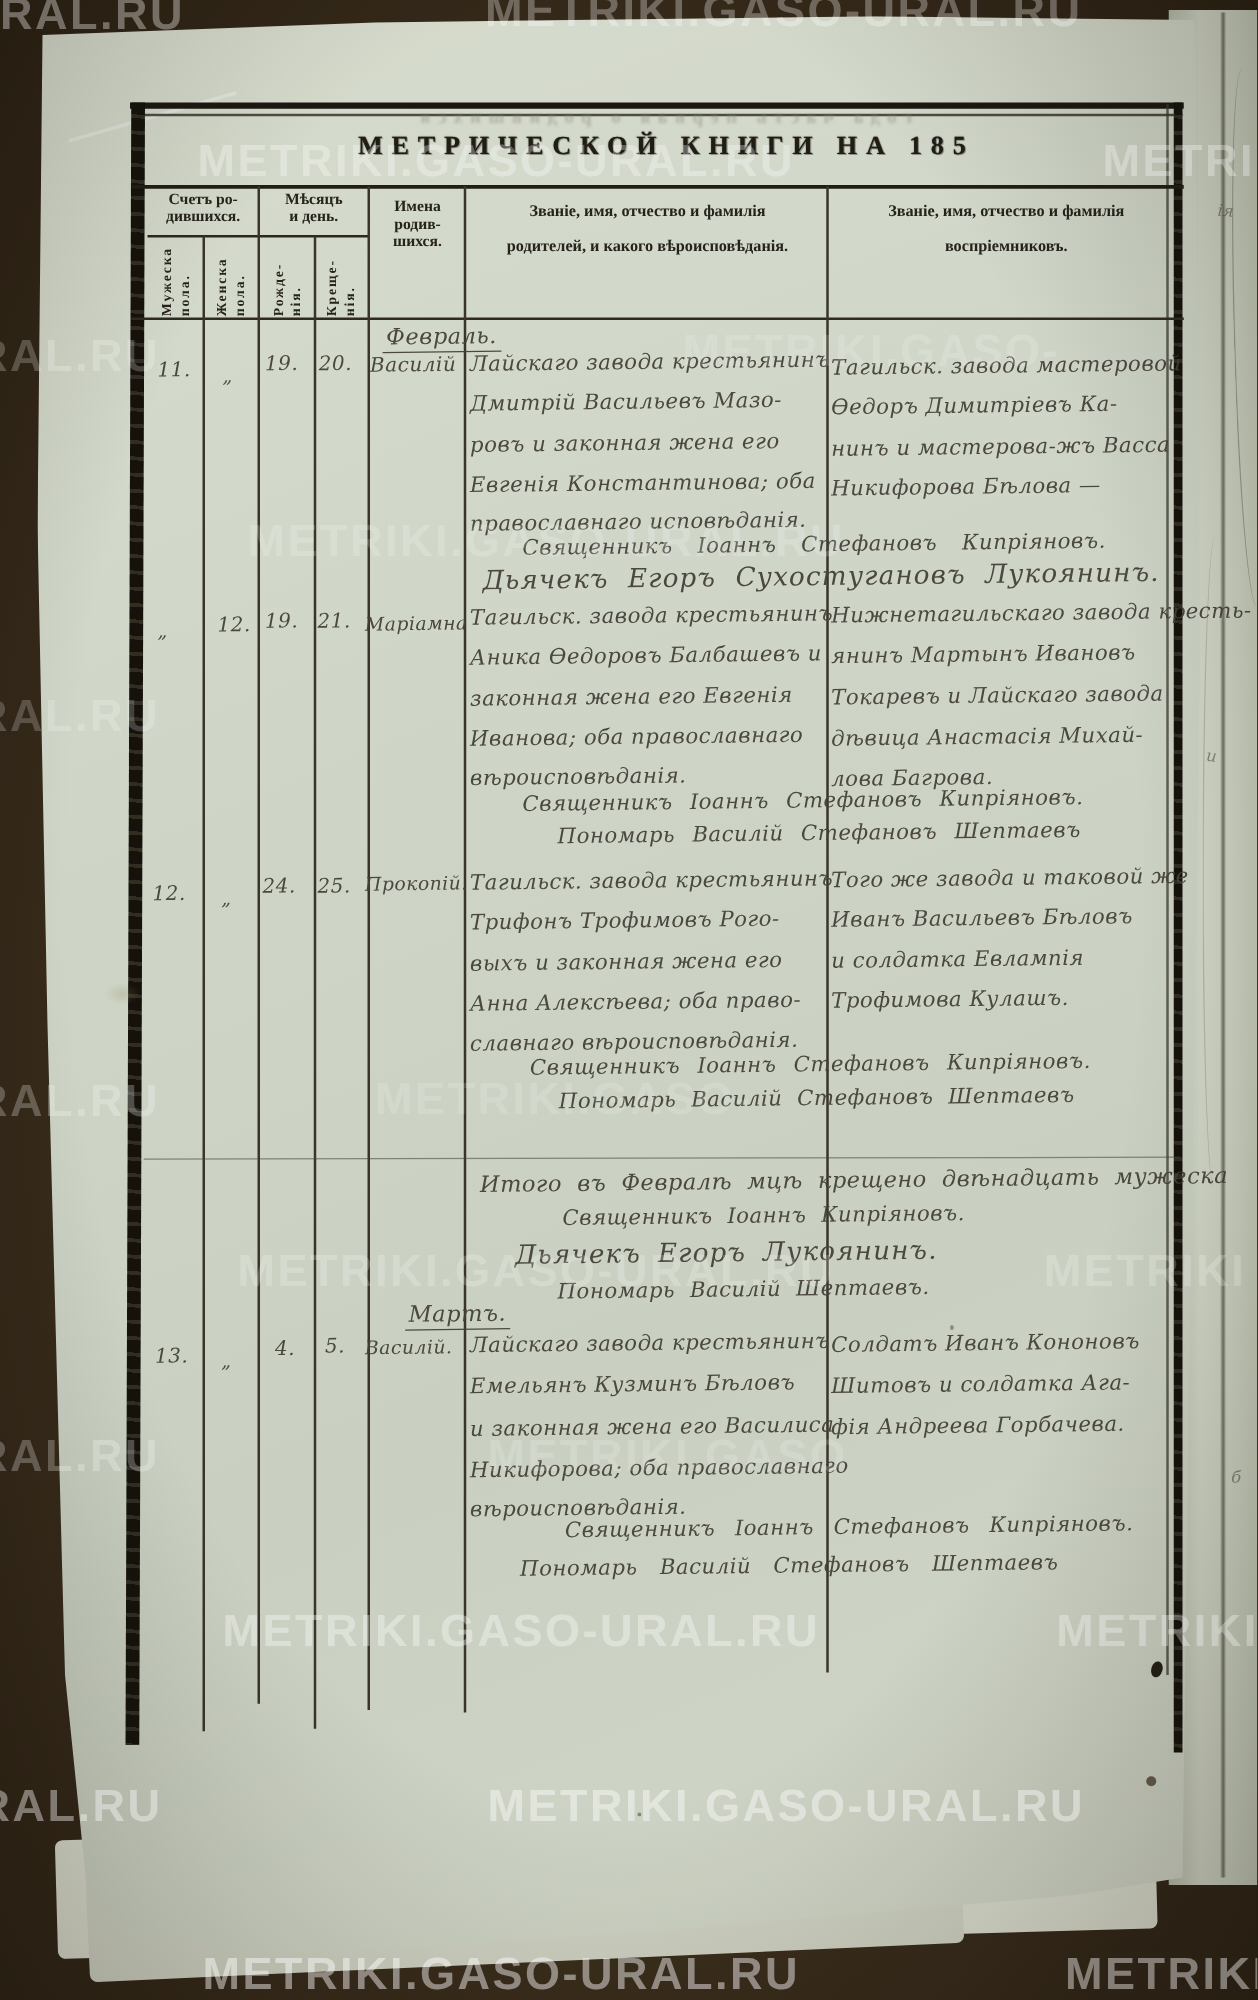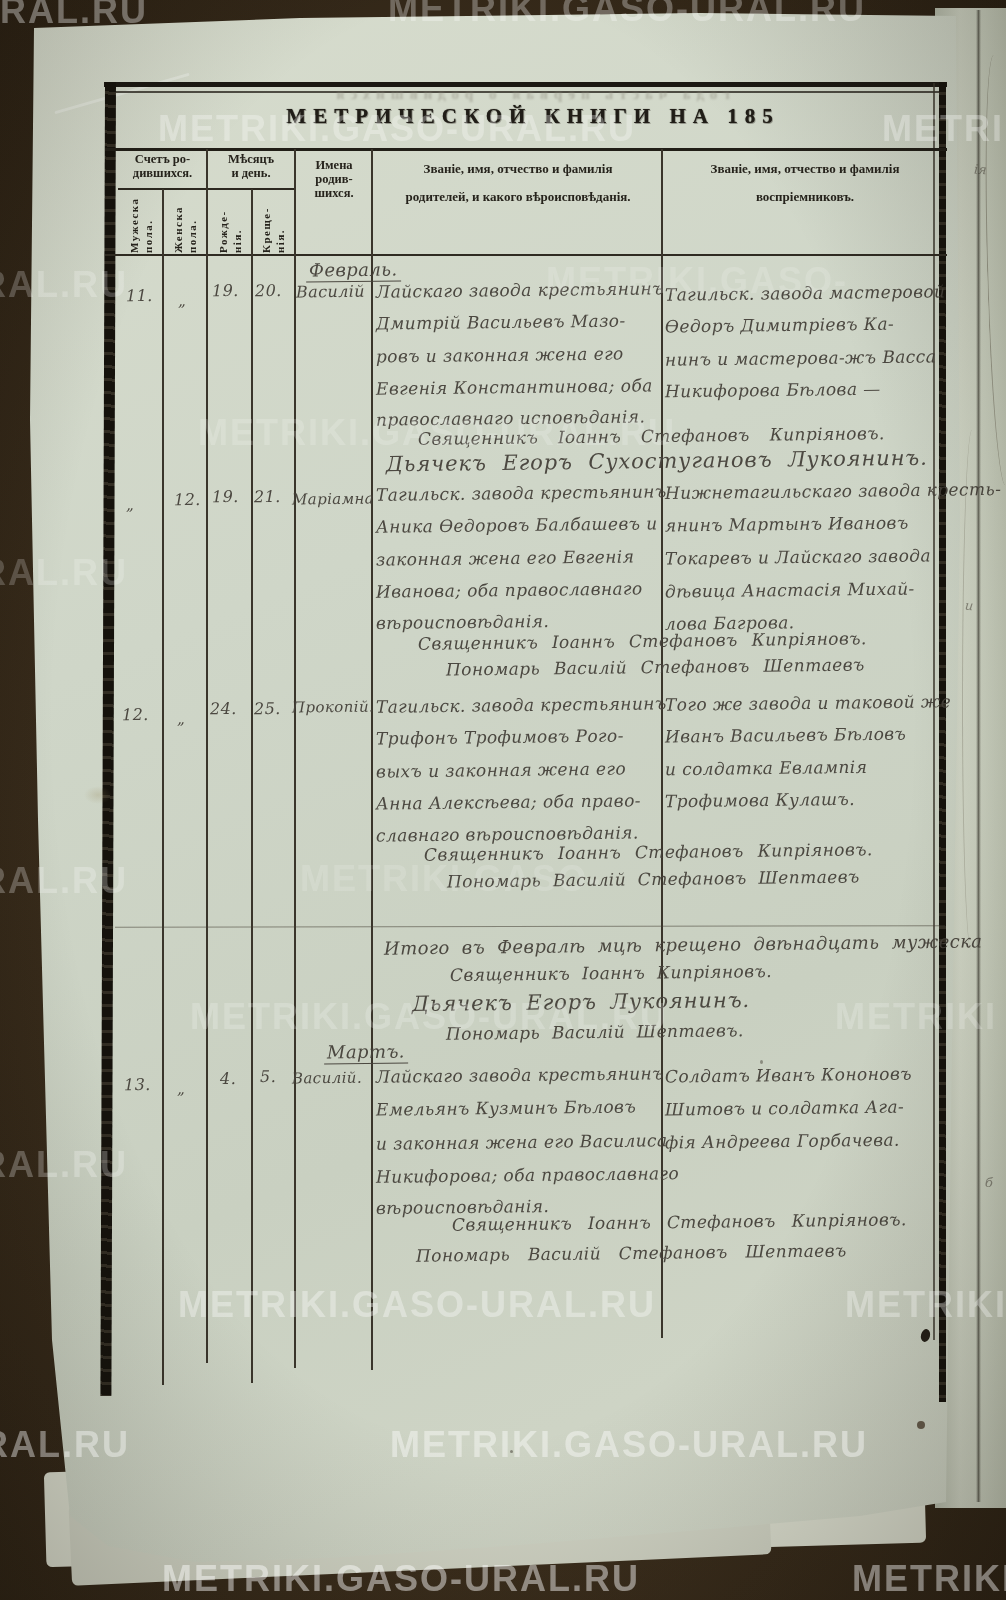--- a/index.html
+++ b/index.html
@@ -228,20 +228,21 @@
   <span class="wm" style="left:882px;top:108px;opacity:.3;">METRIKI.G</span>
   <span class="wm" style="left:-62px;top:264px;opacity:.22;">-URAL.RU</span>
   <span class="wm" style="left:546px;top:260px;opacity:.15;">METRIKI.GASO-</span>
   <span class="wm" style="left:198px;top:412px;opacity:.18;">METRIKI.GASO-URAL.RU</span>
   <span class="wm" style="left:-62px;top:552px;opacity:.2;">-URAL.RU</span>
   <span class="wm" style="left:300px;top:858px;opacity:.15;">METRIKI.GASO-</span>
   <span class="wm" style="left:-62px;top:860px;opacity:.25;">-URAL.RU</span>
   <span class="wm" style="left:190px;top:996px;opacity:.2;">METRIKI.GASO-URAL.RU</span>
   <span class="wm" style="left:835px;top:996px;opacity:.2;">METRIKI</span>
   <span class="wm" style="left:-62px;top:1144px;opacity:.25;">-URAL.RU</span>
+  <span class="wm" style="left:390px;top:1144px;opacity:.15;">METRIKI.GASO</span>
   <span class="wm" style="left:178px;top:1284px;opacity:.35;">METRIKI.GASO-URAL.RU</span>
   <span class="wm" style="left:845px;top:1284px;opacity:.3;">METRIKI</span>
   <span class="wm" style="left:-60px;top:1424px;opacity:.4;">-URAL.RU</span>
   <span class="wm" style="left:390px;top:1424px;opacity:.42;">METRIKI.GASO-URAL.RU</span>
   <span class="wm" style="left:162px;top:1558px;opacity:.45;">METRIKI.GASO-URAL.RU</span>
   <span class="wm" style="left:852px;top:1558px;opacity:.42;">METRIKI.G</span>
 
 </div>
 
 </body></html>

